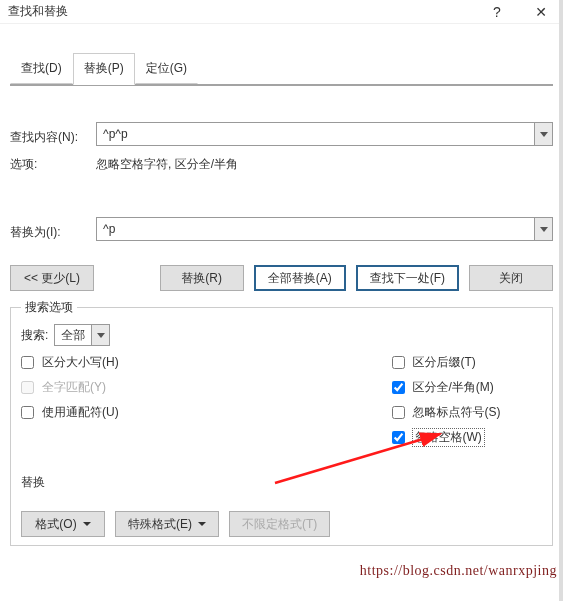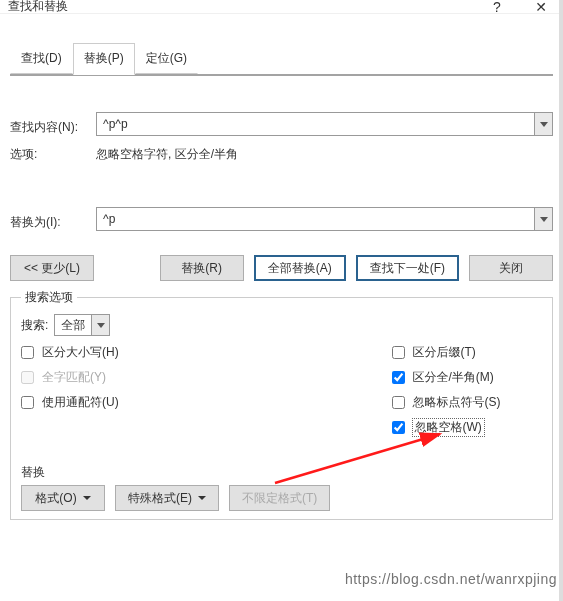--- a/index.html
+++ b/index.html
@@ -1,17 +1,17 @@
 <!DOCTYPE html>
 <html><head>
 <meta charset="utf-8">
 <style>
   * { box-sizing: border-box; font-family: "Microsoft YaHei", "SimSun", Arial, sans-serif; }
   body { margin: 0; background: #fff; width: 563px; height: 601px; position: relative; overflow: hidden; font-size: 12px; color: #333; }
-  .titlebar { height: 14px; display: flex; align-items: center; padding: 0 0 0 8px; border-bottom: 1px solid #f0f0f0; }
+  .titlebar { height: 24px; display: flex; align-items: center; padding: 0 0 0 8px; border-bottom: 1px solid #f0f0f0; }
   .titlebar .title { flex: 1; font-size: 12px; }
   .titlebar .tbtns { display: flex; }
   .titlebar .tbtn { width: 44px; height: 30px; display: flex; align-items: center; justify-content: center; cursor: default; font-size: 14px; }
   .content { padding: 8px 10px 8px 10px; }
   .tabs { display: flex; border-bottom: 2px solid #a3a3a3; margin-bottom: 12px; margin-top: 21px; }
   .tab { padding: 6px 10px; border: 1px solid transparent; margin-right: 0; cursor: default; background: #f0f0f0;}
   .tab.inactive { border-bottom: 1px solid #ccc; background: transparent; }
   .tab.active { background: #fff; border: 1px solid #ccc; border-bottom: 1px solid #fff; margin-bottom: -1px; }
   .row { display: flex; align-items: flex-end; margin-bottom: 10px; }
   .row .label { width: 86px; }
@@ -31,21 +31,21 @@
   .sel .val { padding: 0 6px; }
   .sel .dd { width: 18px; height: 100%; border-left: 1px solid #999; display: flex; align-items: center; justify-content: center; background: #e9e9e9;}
   .cols { display: flex; }
   .col { flex: 1; display: flex; flex-direction: column; gap: 8px; }
   .col.right { align-items: flex-start; padding-left: 220px; }
   label.chk { display: flex; align-items: center; gap: 4px; font-size: 12px; }
   label.chk.disabled { color: #aaa; }
   label.chk input { margin: 0 4px 0 0; width: 13px; height: 13px; }
   .focused { outline: 1px dotted #666; padding: 0 2px; }
   .replace-sec { margin-top: 28px; }
-  .watermark { position: absolute; bottom: 14px; right: 6px; color: #737373; font-size: 14px; font-family: Liberation Sans, sans-serif; letter-spacing: 0.5px; }
+  .watermark { position: absolute; bottom: 22px; right: 6px; color: #7f1d1d; font-size: 14px; font-family: Liberation Serif, serif; letter-spacing: 0.5px; }
   .arrow { position: absolute; z-index: 5; }
   .rightedge { position: absolute; right: 0; top: 0; bottom: 0; width: 4px; background: #ddd; }
 </style>
 </head>
 <body>
 
 <div class="titlebar">
   <div class="title">查找和替换</div>
   <div class="tbtns">
     <div class="tbtn">?</div>
@@ -152,21 +152,21 @@
             <span>忽略标点符号(S)</span>
         </label>
         <label class="chk">
           <input type="checkbox" checked="" style="">
             <span class="focused">忽略空格(W)</span>
         </label>
       </div>
     </div>
 
     <div class="replace-sec">
-      <div style="margin-bottom:4px;">替换</div>
+      <div style="margin-bottom:20px;">替换</div>
       <div style="display:flex; gap:10px;">
         <div class="btn dd">
             <span>格式(O)</span>
           </div>
         <div class="btn dd">
             <span>特殊格式(E)</span>
           </div>
         <div class="btn" style="color:#aaa;">
             <span>不限定格式(T)</span>
           </div>

